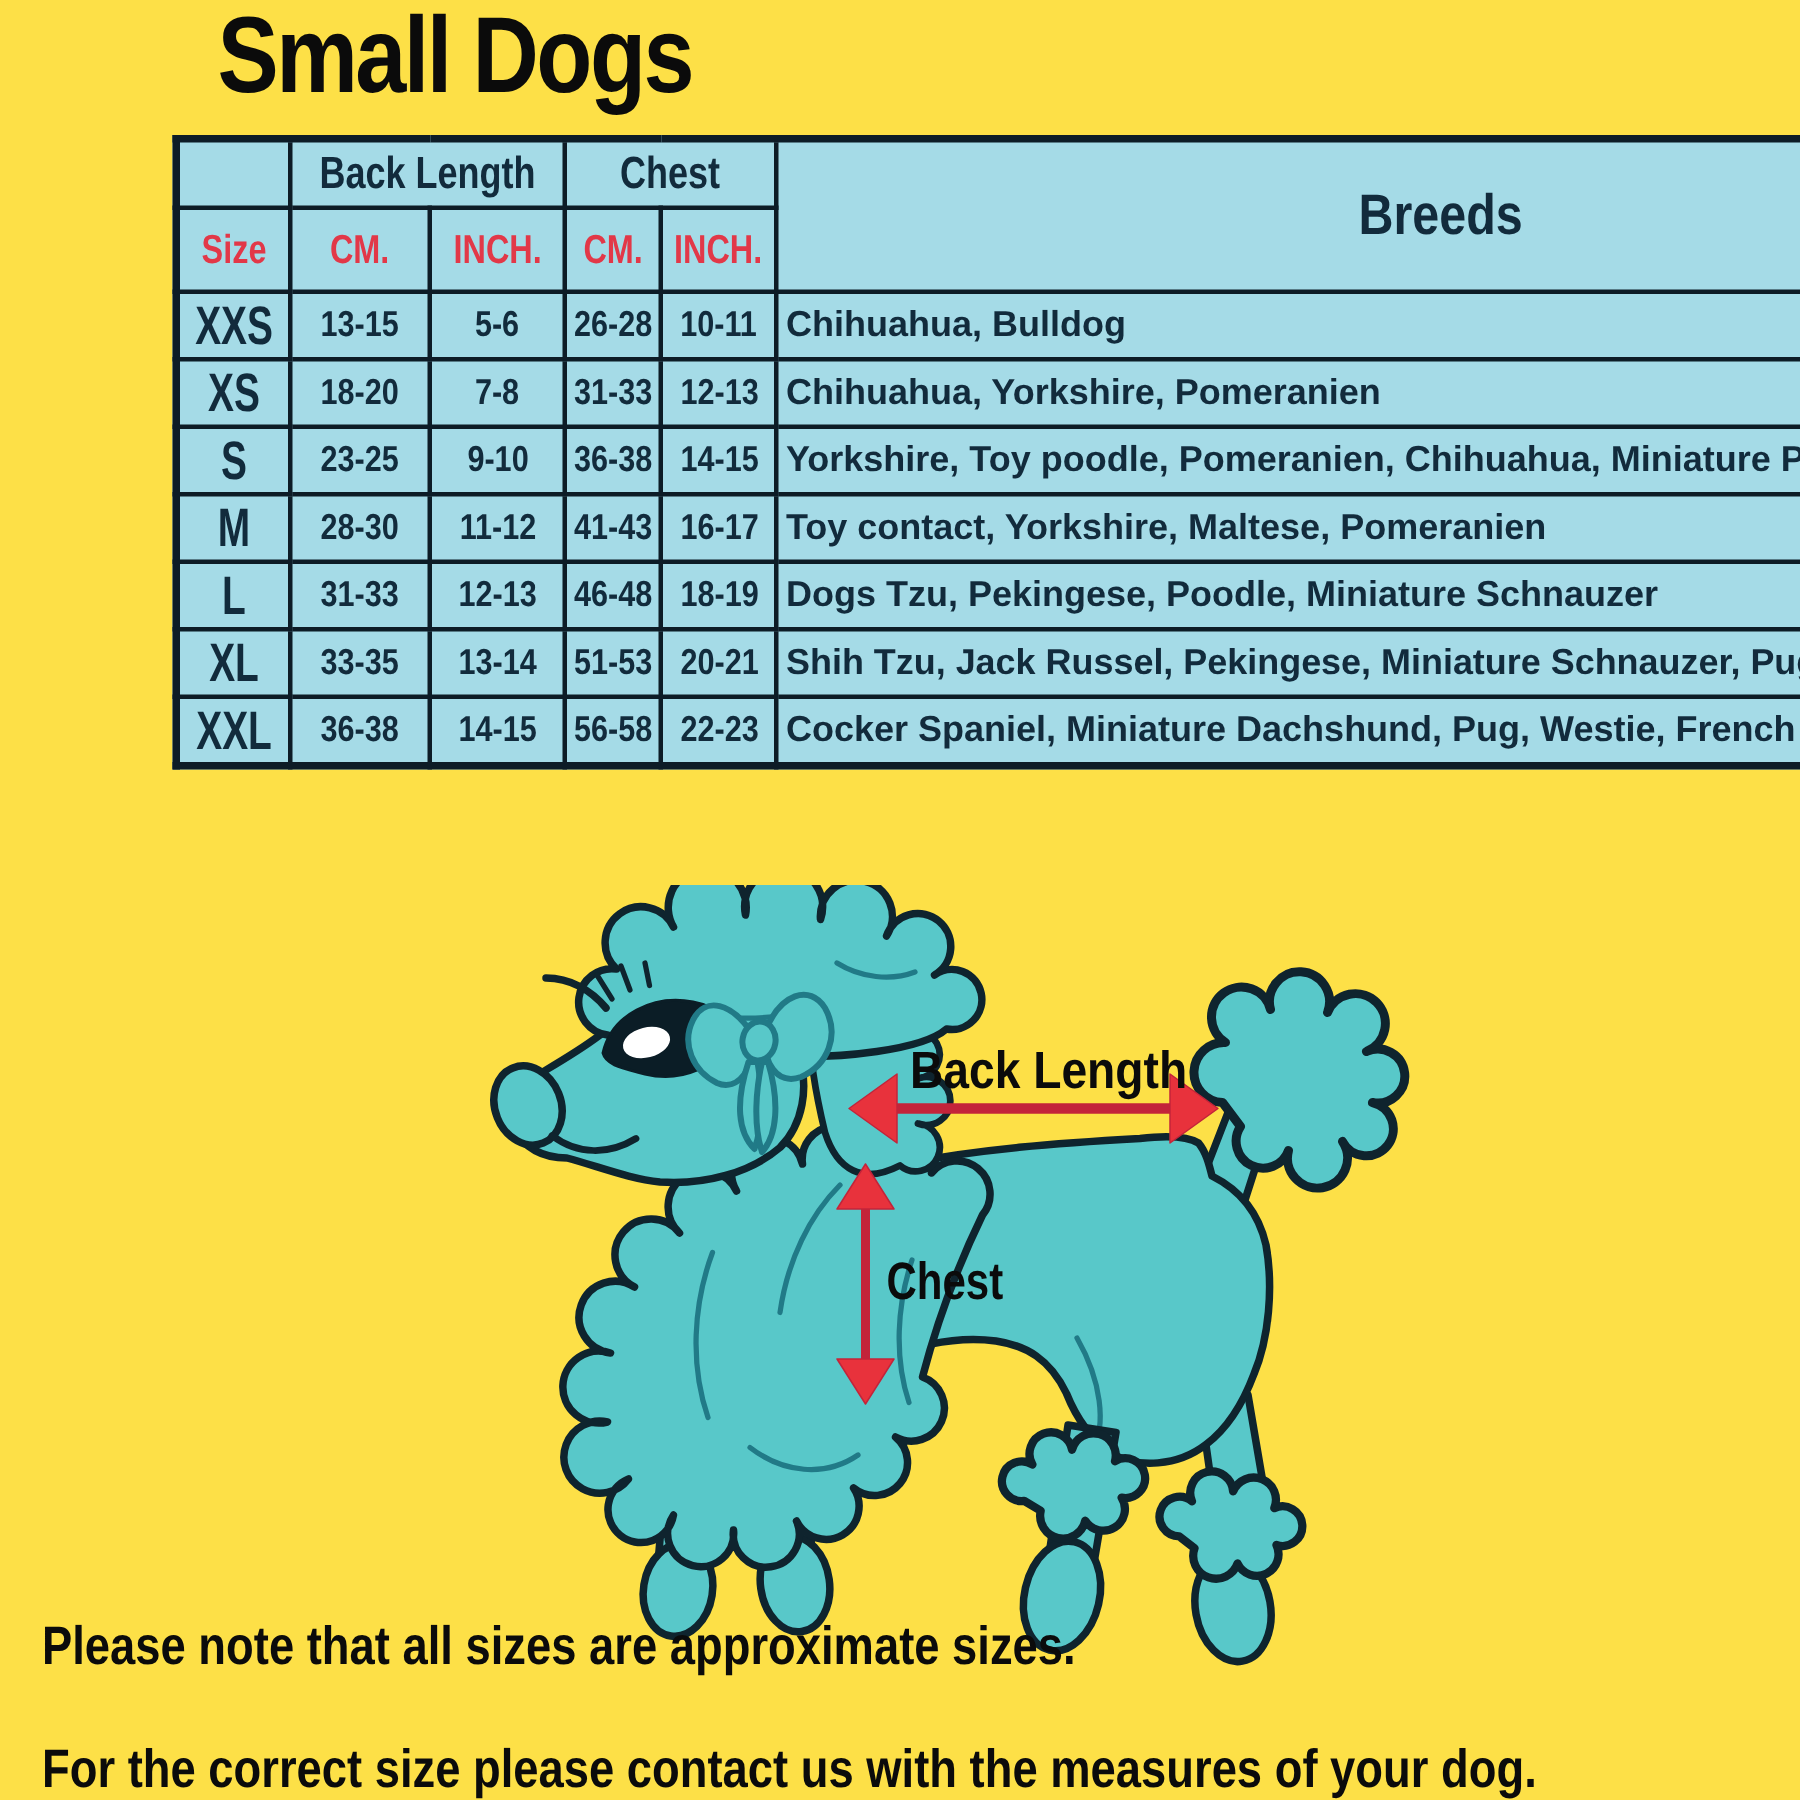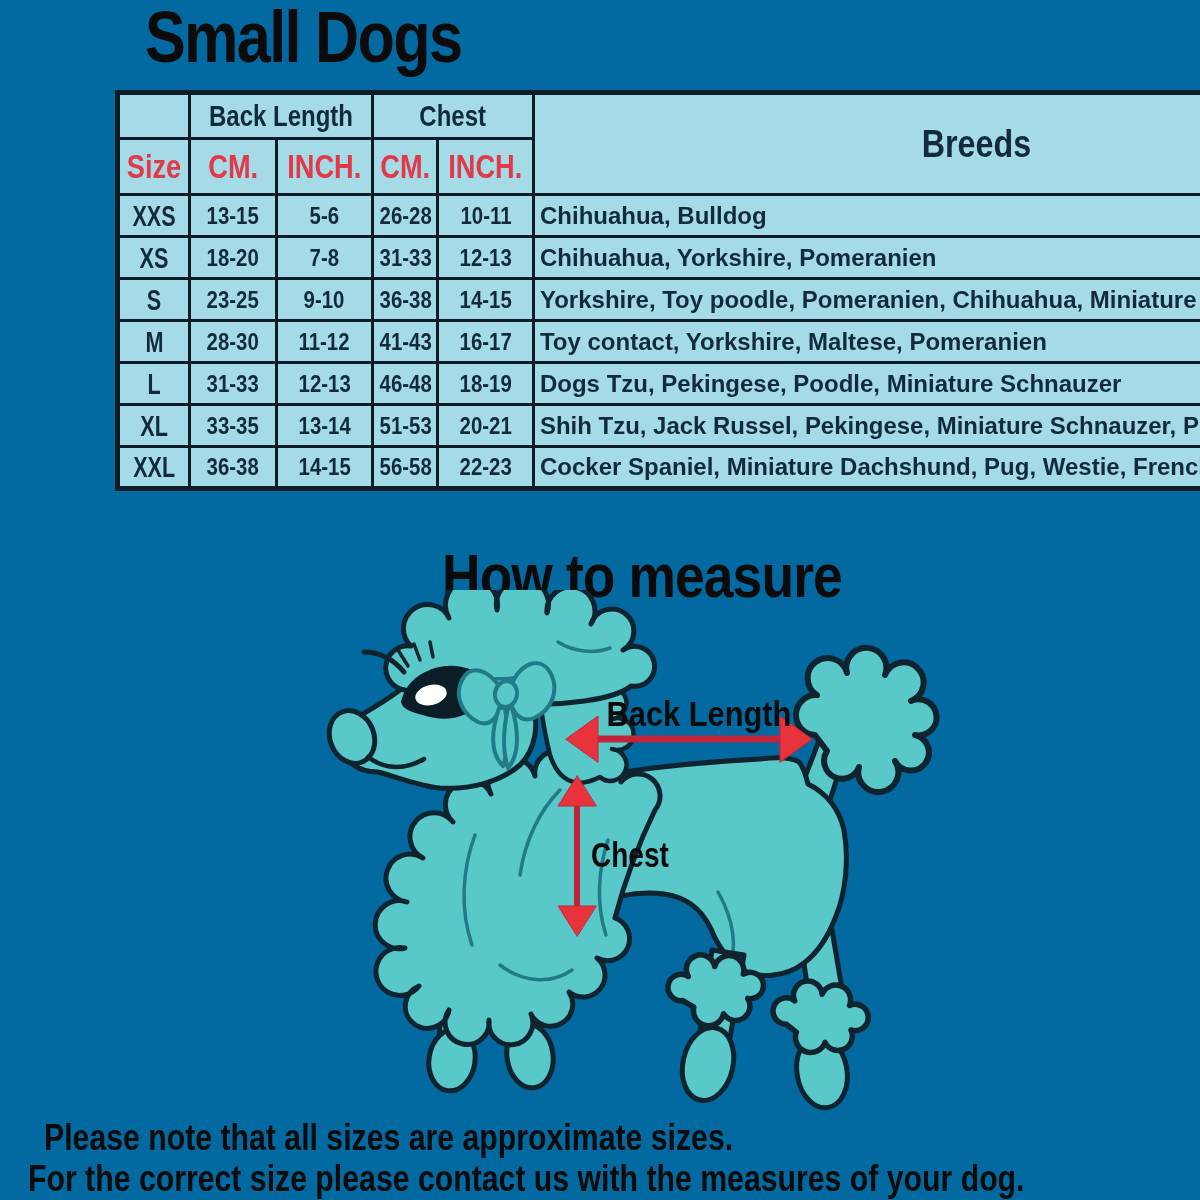--- a/index.html
+++ b/index.html
@@ -1,16 +1,16 @@
 <!DOCTYPE html>
 <html><head>
 <meta charset="utf-8">
 <style>
   html,body{margin:0;padding:0;background:#ffffff;}
-  #stage{position:relative;width:1200px;height:1200px;background:#0369a1;overflow:hidden;
+  #stage{position:relative;width:1200px;height:1200px;background:#fde047;overflow:hidden;
          font-family:"Liberation Sans",sans-serif;}
   .abs{position:absolute;}
   .blk{display:inline-block;white-space:nowrap;}
   .sq72{transform:scaleX(.72);transform-origin:center;}
   .sq80{transform:scaleX(.80);transform-origin:center;}
   .sq85{transform:scaleX(.85);transform-origin:center;}
 
   
   #main-title{left:145px;top:-4px;font-size:72px;font-weight:bold;color:#0b0b0b;
               letter-spacing:-2px;}
@@ -22,37 +22,37 @@
   
   #size-table{left:115px;top:90px;border-collapse:collapse;table-layout:fixed;
               background:#a5dbe7;border:5px solid #0d1c26;}
   #size-table td,#size-table th{border:3px solid #0d1c26;padding:0;overflow:hidden;
               text-align:center;vertical-align:middle;color:#122b3c;}
   tr.hrow1{height:46px;}
   tr.hrow2{height:56px;}
   tr.drow{height:42px;}
   .ghead{font-size:30px;font-weight:bold;}
   .breeds-head{font-size:38px;font-weight:bold;}
-  .redhead{font-size:34px;font-weight:bold;color:#e23848 !important;}
-  .size-cell{font-size:30px;font-weight:bold;}
+  .redhead{font-size:27px;font-weight:bold;color:#e23848 !important;}
+  .size-cell{font-size:36px;font-weight:bold;}
   .num-cell{font-size:24px;font-weight:bold;}
   .breeds-cell{text-align:left !important;padding:0 5px !important;}
   .breeds-cell .fit{display:inline-block;white-space:nowrap;font-size:24px;font-weight:bold;
               transform-origin:left center;}
 
   
   #back-length-label{left:594px;top:694px;width:200px;text-align:center;
       font-size:35px;font-weight:bold;color:#0b0b0b;}
   #chest-label{left:591px;top:835px;font-size:35px;font-weight:bold;color:#0b0b0b;}
   #back-length-label .blk{transform:scaleX(.88);transform-origin:center;}
   #chest-label .blk{transform:scaleX(.8);transform-origin:left center;}
 
   
   .footer-line{left:28px;font-size:36px;font-weight:bold;color:#0b0b0b;}
-  #footer-line-1{top:1117px;margin-left:16px;}
+  #footer-line-1{top:1076px;}
   #footer-line-2{top:1158px;}
   .footer-line .blk{transform:scaleX(.84);transform-origin:left center;}
 </style>
 </head>
 <body>
 
 <div id="stage">
 
   <div id="main-title" class="abs"><span class="blk">Small Dogs</span></div>
 
@@ -131,21 +131,20 @@
       <td class="size-cell"><span class="blk sq72">XXL</span></td>
       <td class="num-cell"><span class="blk sq85">36-38</span></td>
       <td class="num-cell"><span class="blk sq85">14-15</span></td>
       <td class="num-cell"><span class="blk sq85">56-58</span></td>
       <td class="num-cell"><span class="blk sq85">22-23</span></td>
       <td class="breeds-cell"><span class="fit">Cocker Spaniel, Miniature Dachshund, Pug, Westie, French Bulldog, Beagle</span></td>
     </tr>
   </tbody>
     </table>
 
-  <div id="measure-title" class="abs"><span class="blk">How to measure</span></div>
 
   <svg class="abs" style="left:300px;top:590px;width:820px;height:540px;" viewBox="300 590 820 540">
     <defs>
       <path id="cuff" d="M -32,6 a 12,12 0 1 1 5,-22 a 13,13 0 1 1 24,-9 a 13,13 0 1 1 26,7 a 12,12 0 1 1 4,22 a 12,12 0 1 1 -22,14 a 13,13 0 1 1 -27,-6 z"></path>
     </defs>
     <g stroke-linejoin="round" stroke-linecap="round">
 
       <path d="M 798,795 L 822,733 L 848,744 L 830,800 z" fill="#58c8c9" stroke="#0f242e" stroke-width="5"></path>
       <path d="M 815,735 a 20,20 0 1 1 2,-40 a 20,20 0 1 1 30,-22 a 20,20 0 1 1 38,2 a 20,20 0 1 1 26,26 a 18,18 0 1 1 4,34 a 18,18 0 1 1 -20,26 a 20,20 0 1 1 -36,6 a 18,18 0 1 1 -32,-16 z" fill="#58c8c9" stroke="#0f242e" stroke-width="6"></path>
 

